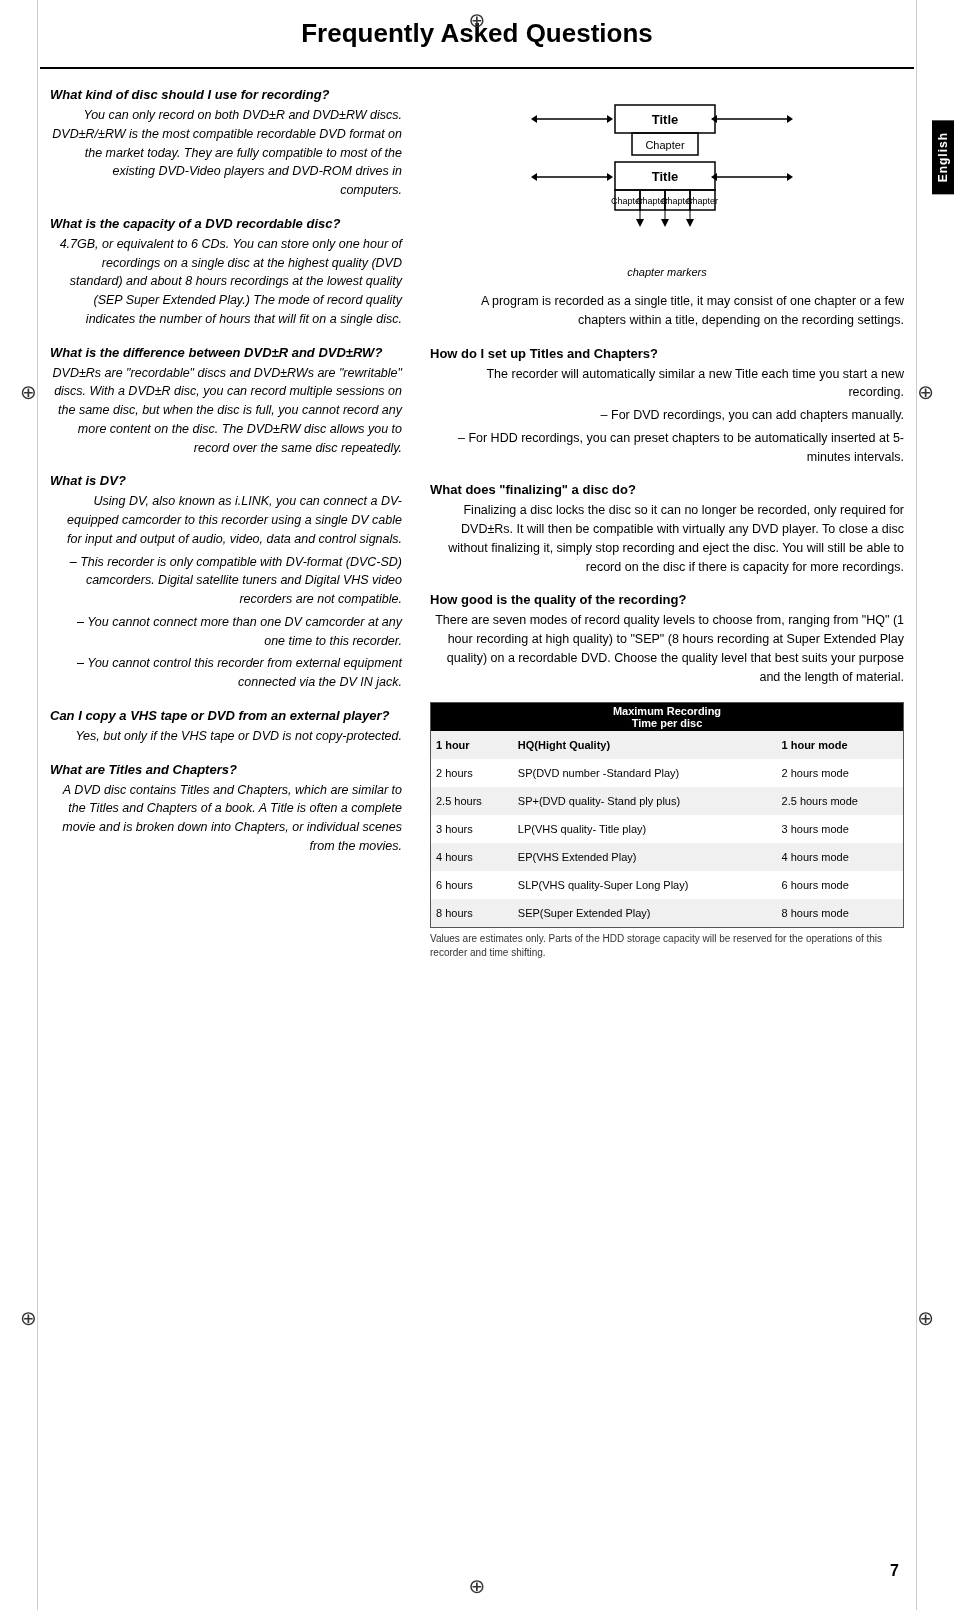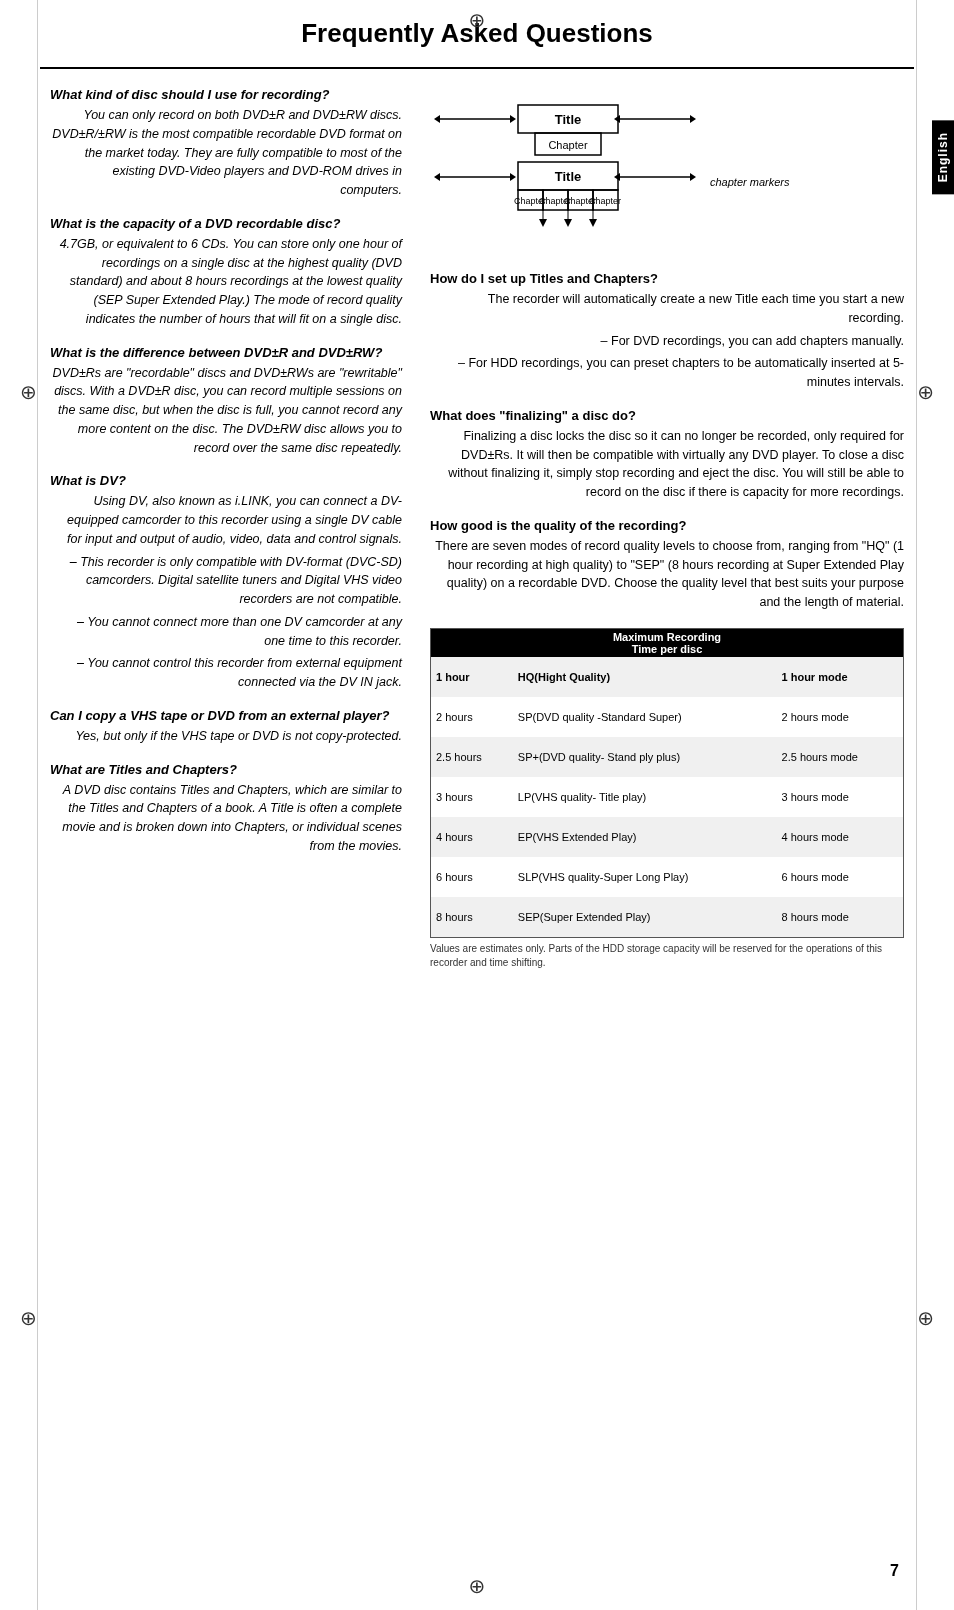--- a/index.html
+++ b/index.html
@@ -75,21 +75,21 @@
 
     .section-body .indent {
       padding-left: 12px;
       display: block;
       margin-bottom: 2px;
     }
 
     
     .diagram-area {
       display: flex;
-      flex-direction: row;
+      flex-direction: column;
       align-items: center;
       margin: 10px 0 14px 0;
     }
 
     .diagram-svg {
       width: 280px;
     }
 
     .chapter-markers-label {
       font-size: 11px;
@@ -117,21 +117,21 @@
     }
 
     .recording-table tr:nth-child(odd) td {
       background: #f0f0f0;
     }
     .recording-table tr:nth-child(even) td {
       background: #fff;
     }
 
     .recording-table td {
-      padding: 14px 5px;
+      padding: 8px 5px;
       border: none;
     }
 
     .recording-table .bold-row td {
       font-weight: bold;
     }
 
     .table-note {
       font-size: 10px;
       margin-top: 4px;
@@ -329,25 +329,30 @@
           <line x1="113" y1="113" x2="113" y2="125" stroke="#000" stroke-width="1"></line>
           <line x1="138" y1="113" x2="138" y2="125" stroke="#000" stroke-width="1"></line>
           <line x1="163" y1="113" x2="163" y2="125" stroke="#000" stroke-width="1"></line>
           <polygon points="109,122 113,130 117,122" fill="#000"></polygon>
           <polygon points="134,122 138,130 142,122" fill="#000"></polygon>
           <polygon points="159,122 163,130 167,122" fill="#000"></polygon>
         </svg>
         <div class="chapter-markers-label">chapter markers</div>
       </div>
 
+      <div class="section">
+        <div class="section-body">
+          A program is recorded as a single title, it may consist of one chapter or a few chapters within a title, depending on the recording settings.
+        </div>
+      </div>
 
       <div class="section">
         <div class="section-heading">How do I set up Titles and Chapters?</div>
         <div class="section-body">
-          <p>The recorder will automatically create a new Title each time you start a new recording.</p>
+          <p>The recorder will automatically similar a new Title each time you start a new recording.</p>
           <p>
               <span class="indent">–  For DVD recordings, you can add chapters manually.</span>
             </p>
           <p>
               <span class="indent">–  For HDD recordings, you can preset chapters to be automatically inserted at 5-minutes intervals.</span>
             </p>
         </div>
       </div>
 
       <div class="section">
@@ -373,21 +378,21 @@
             </tr>
           </thead>
           <tbody id="table-body">
           <tr class="bold-row">
                 <td>1 hour</td>
                 <td>HQ(Hight Quality)</td>
                 <td>1 hour mode</td>
               </tr>
               <tr>
                 <td>2 hours</td>
-                <td>SP(DVD quality -Standard Super)</td>
+                <td>SP(DVD number -Standard Play)</td>
                 <td>2 hours mode</td>
               </tr>
               <tr>
                 <td>2.5 hours</td>
                 <td>SP+(DVD quality- Stand ply plus)</td>
                 <td>2.5 hours mode</td>
               </tr>
               <tr>
                 <td>3 hours</td>
                 <td>LP(VHS quality- Title play)</td>

